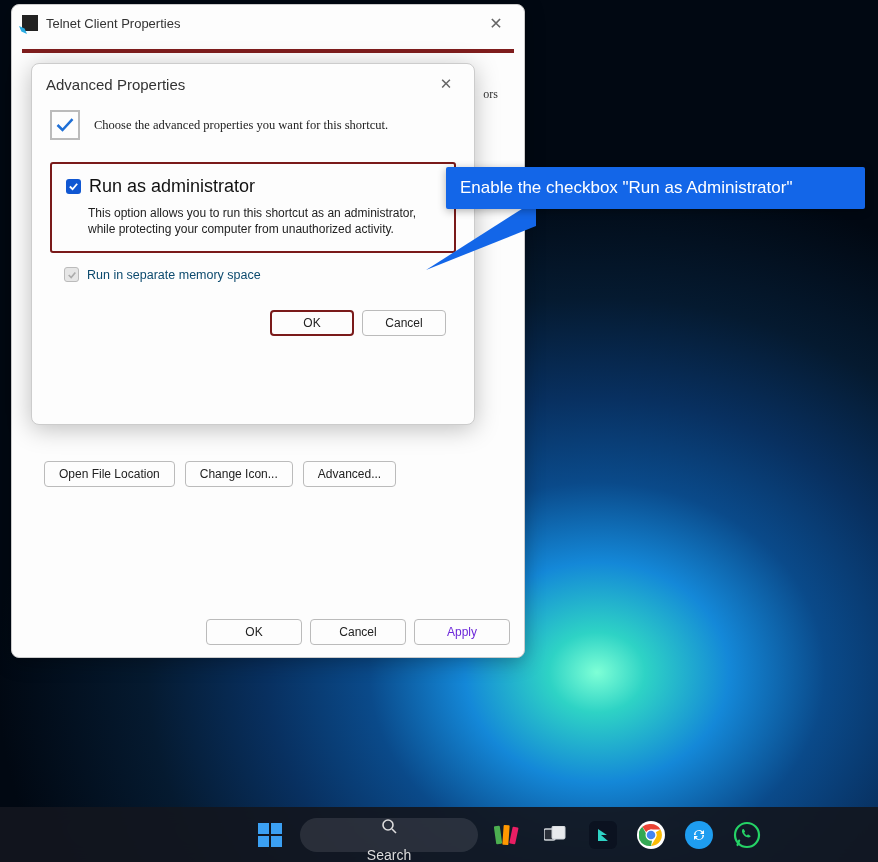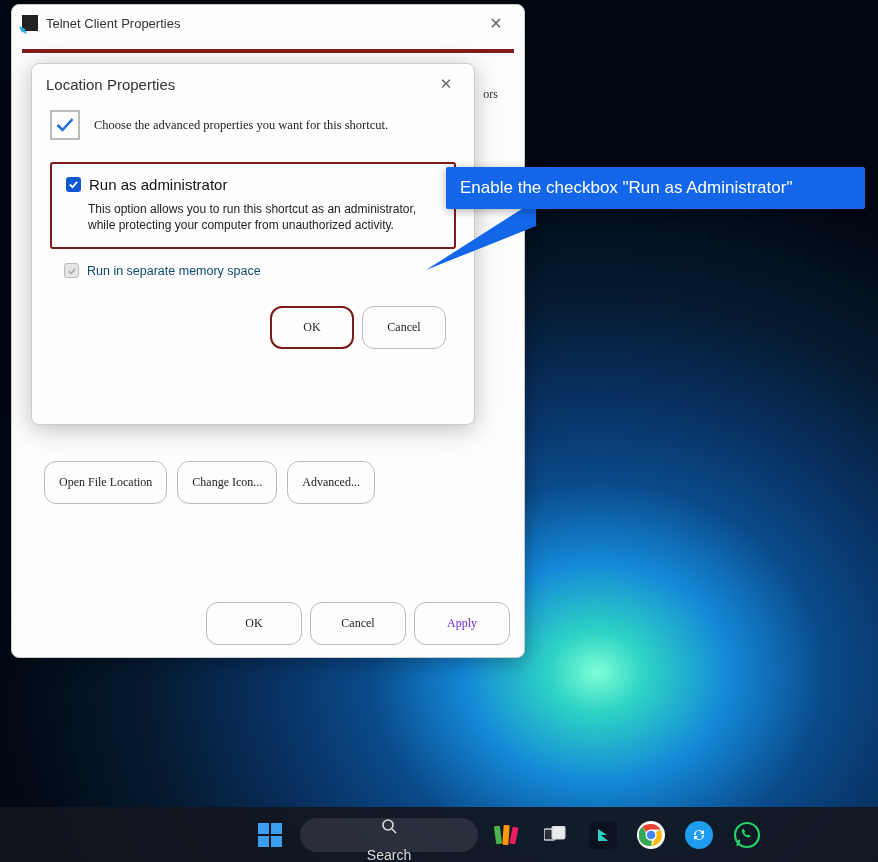--- a/index.html
+++ b/index.html
@@ -56,29 +56,29 @@
     margin: 8px 10px 0;
     border-bottom: 4px solid #7f1d1d;
     font-family: Liberation Serif, serif;
   }
   .shortcut-buttons {
     display: flex; gap: 10px;
     margin-top: 20px;
     padding: 0 18px;
   }
   .win-btn {
-    height: 43px;
+    height: 26px;
     padding: 0 14px;
     background: #fdfdfd;
     border: 1px solid #bbb;
-    border-radius: 12px;
+    border-radius: 4px;
     font-size: 12px;
     color: #222;
     cursor: default;
-    display: inline-flex; align-items: center; justify-content: center; font-family: Liberation Serif, serif;
+    display: inline-flex; align-items: center; justify-content: center;
   }
   .main-buttons {
     position: absolute;
     bottom: 12px; right: 14px;
     display: flex; gap: 8px;
   }
   .main-buttons .win-btn { width: 96px; }
   .main-buttons .win-btn.disabled { color: #6d28d9; }
 
   .adv-dialog {
@@ -128,21 +128,21 @@
   }
   .chk {
     width: 15px; height: 15px;
     border-radius: 3px;
     display: flex; align-items: center; justify-content: center;
   }
   .chk.on { background: #1057d2; }
   .chk.on svg { width: 11px; height: 11px; }
   .chk.off { background: #e6e6e6; border: 1px solid #bbb; }
   .chk.off svg { width: 10px; height: 10px; opacity: .45; }
-  .adv-check-label { font-size: 15px; color: #111; }
+  .adv-check-label { font-size: 18px; color: #111; }
   .adv-desc {
     font-size: 12px; color: #222;
     margin-left: 22px; line-height: 1.35;
   }
   .mem-row {
     display: flex; align-items: center; gap: 8px;
     margin-left: 14px; margin-bottom: 28px;
   }
   .mem-row .lbl { font-size: 12.5px; color: #0c4a6e; }
 
@@ -239,21 +239,21 @@
 
   <div class="main-buttons">
     <button class="win-btn">OK</button>
     <button class="win-btn">Cancel</button>
     <button class="win-btn disabled">Apply</button>
   </div>
 </div>
 
 <div class="adv-dialog">
   <div class="adv-title">
-    <span>Location Properties</span>
+    <span>Advanced Properties</span>
     <span class="adv-close">✕</span>
   </div>
   <div class="adv-body">
     <div class="adv-intro">
       <span class="adv-intro-icon">
         <svg viewBox="0 0 24 20">
             <polyline points="3,10 9,16 21,3" fill="none" stroke="#1e6fd6" stroke-width="3"></polyline>
           </svg>
       </span>
       <span class="adv-intro-text">Choose the advanced properties you want for this shortcut.</span>

